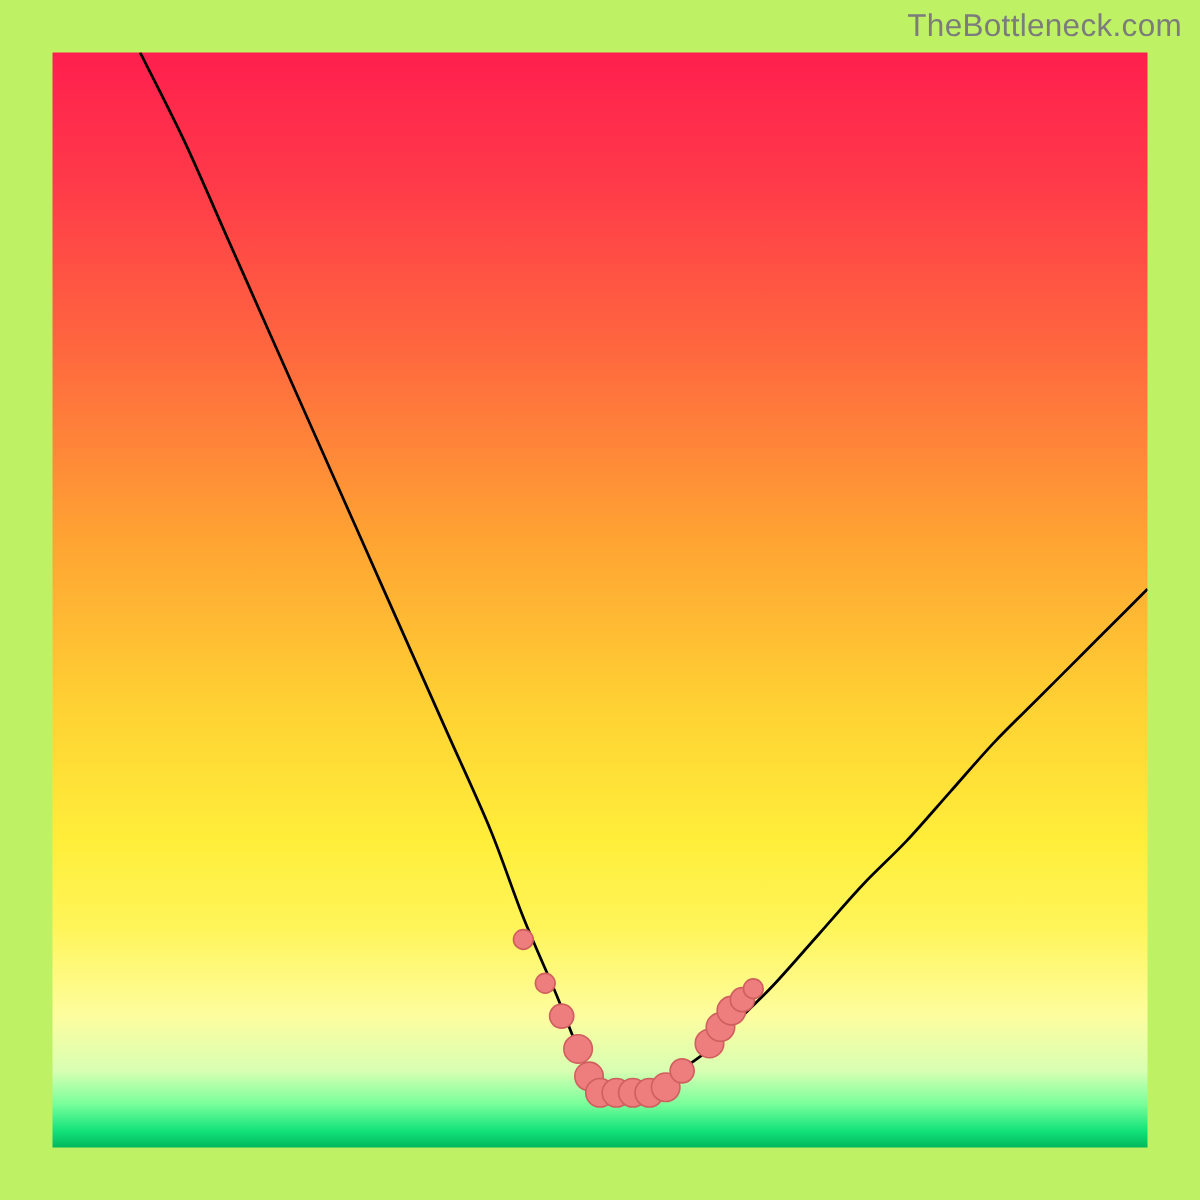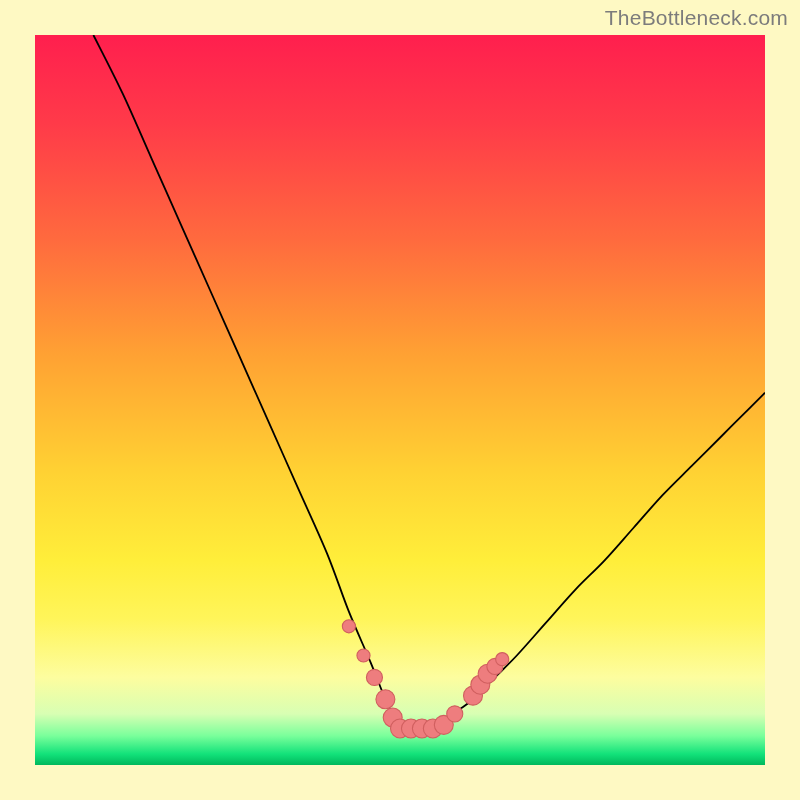--- a/index.html
+++ b/index.html
@@ -10,21 +10,21 @@
     background: #000;
     overflow: hidden;
     font-family: Arial, Helvetica, sans-serif;
   }
   .frame {
     position: absolute;
     top: 0;
     left: 0;
     width: 800px;
     height: 800px;
-    background: #fef9c3;
+    background: #bef264;
   }
   .plot-gradient {
     position: absolute;
     left: 35px;
     top: 35px;
     width: 730px;
     height: 730px;
     background: linear-gradient(
       to bottom,
       #ff1f4e 0%,

